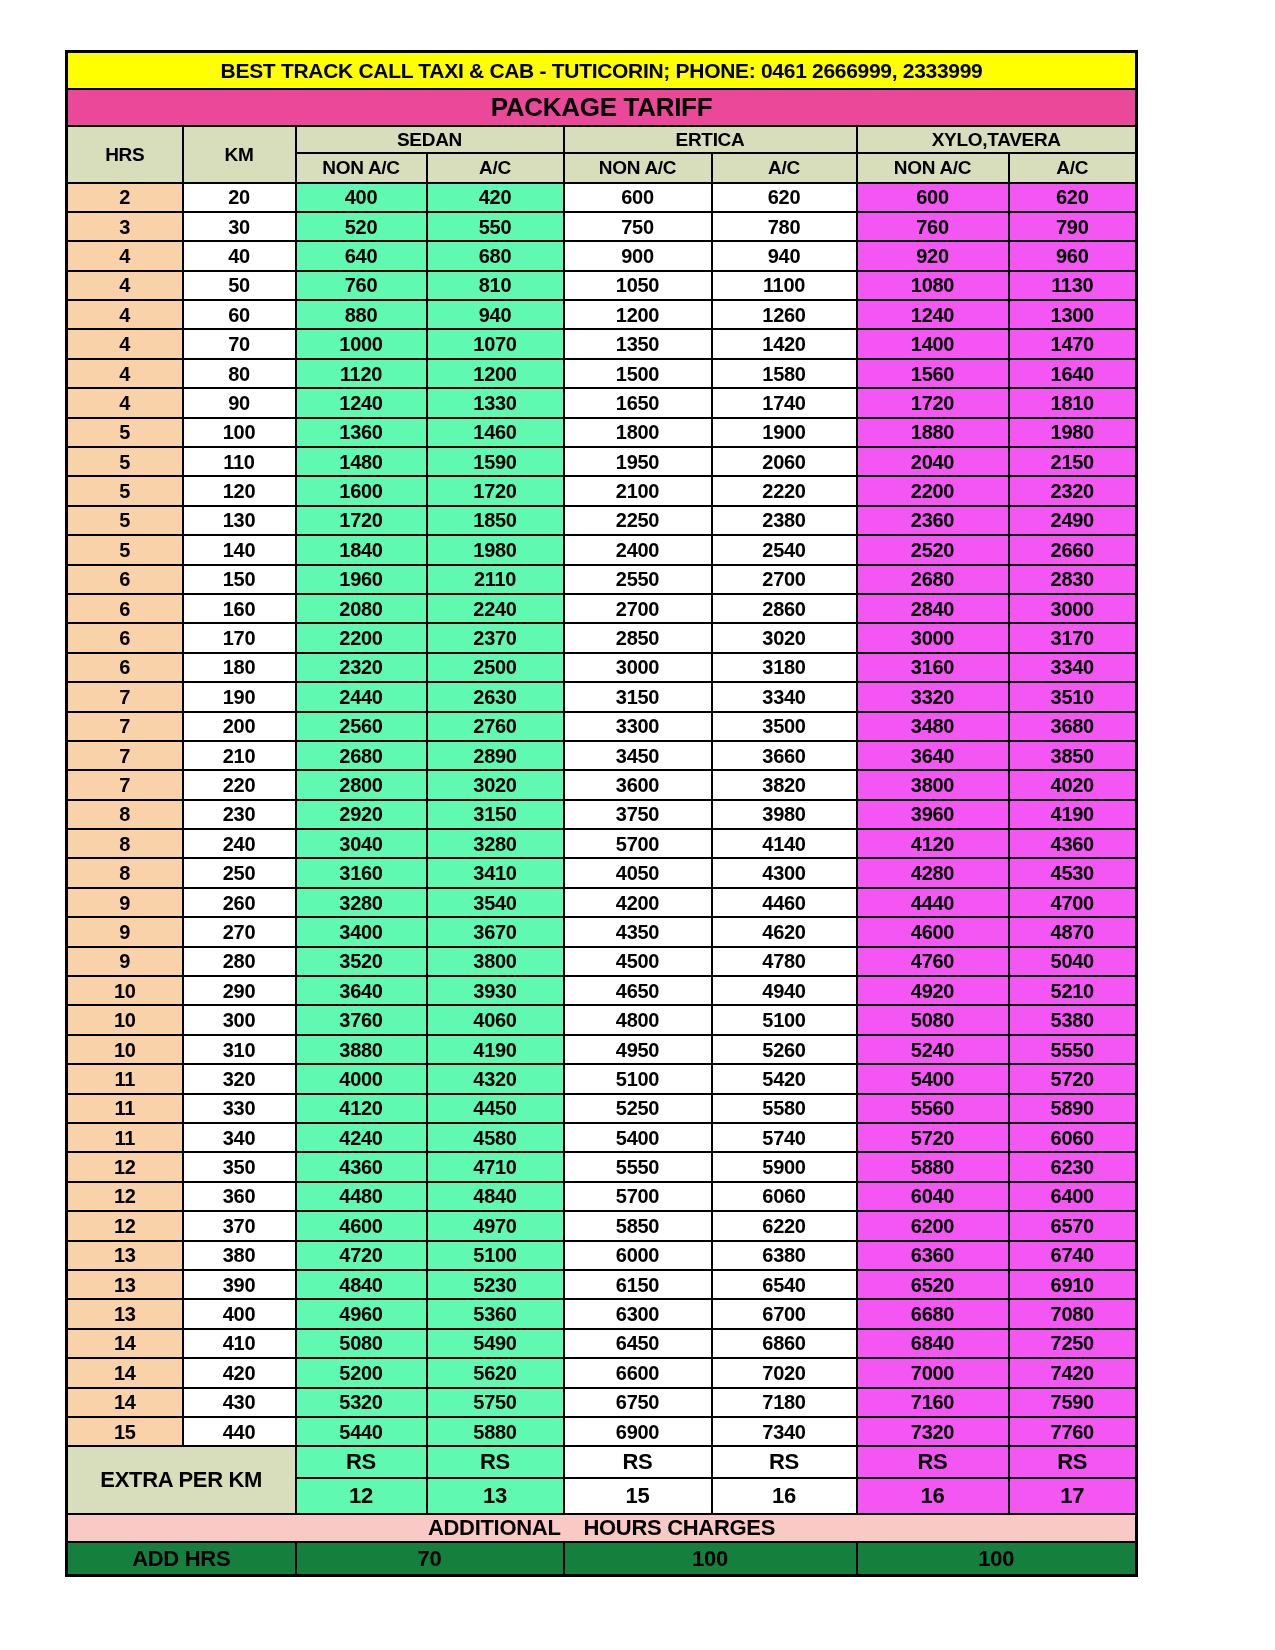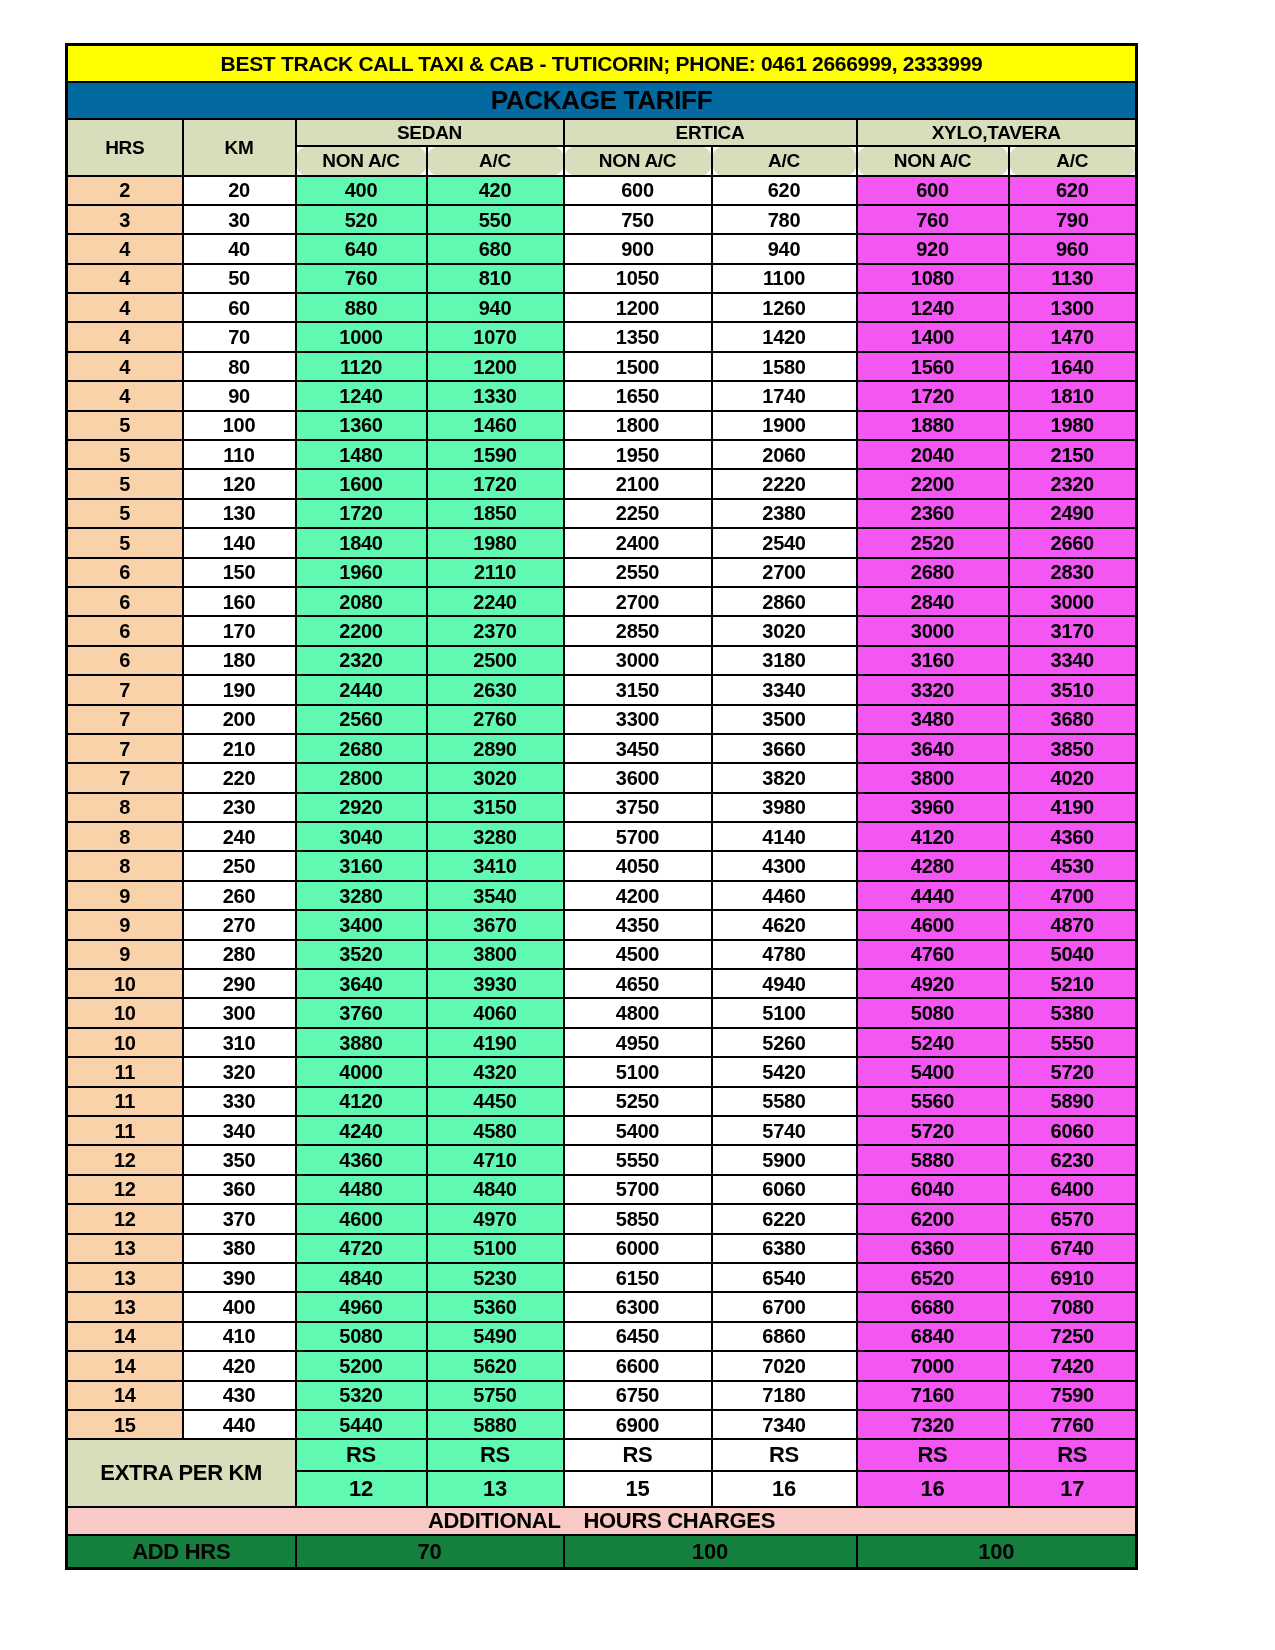--- a/index.html
+++ b/index.html
@@ -5,21 +5,21 @@
   * { margin:0; padding:0; box-sizing:border-box; }
   html,body { width:1275px; height:1650px; background:#ffffff; }
   body {
     font-family:"Liberation Sans", sans-serif;
     font-weight:700;
     color:#000;
     position:relative;
   }
   table.tariff {
     position:absolute;
-    left:65px; top:43px;
+    left:65px; top:50px;
     width:1071px;
     border-collapse:collapse;
     table-layout:fixed;
     border:3px solid #000;
   }
   td {
     border:2px solid #000;
     text-align:center;
     vertical-align:middle;
     padding:0;
@@ -28,33 +28,33 @@
     line-height:1;
   }
   
   .c-hrs    { background:#FAD2A9; }
   .c-km     { background:#FFFFFF; }
   .c-sedan  { background:#5FF9B2; }
   .c-ertica { background:#FFFFFF; }
   .c-xylo   { background:#F356F3; }
   .c-head   { background:#D8DEBC; }
   .c-yellow { background:#FFFF00; }
-  .c-green  { background:#0369a1; }
+  .c-green  { background:#ec4899; }
   .c-pink   { background:#F9C9C5; }
   .c-cyan   { background:#15803d; }
 
   
   tr.r-title   { height:37px; }
   tr.r-title td{ font-size:21px; }
   tr.r-sub     { height:37px; }
   tr.r-sub td  { font-size:26px; }
   tr.r-grp     { height:27px; }
   tr.r-grp td  { font-size:19px; }
   tr.r-subhead { height:30px; }
-  tr.r-subhead td { font-size:19px;border-radius:13px; }
+  tr.r-subhead td { font-size:19px; }
   #fare-rows tr { height:29.4px; }
   #fare-rows td { font-size:20px; }
   tr.r-rs      { height:32px; }
   tr.r-rs td   { font-size:22px; }
   tr.r-extra   { height:36px; }
   tr.r-extra td{ font-size:22px; }
   tr.r-addl    { height:28px; }
   tr.r-addl td { font-size:22px; white-space:pre; }
   tr.r-addhrs  { height:33px; }
   tr.r-addhrs td { font-size:22px; }

